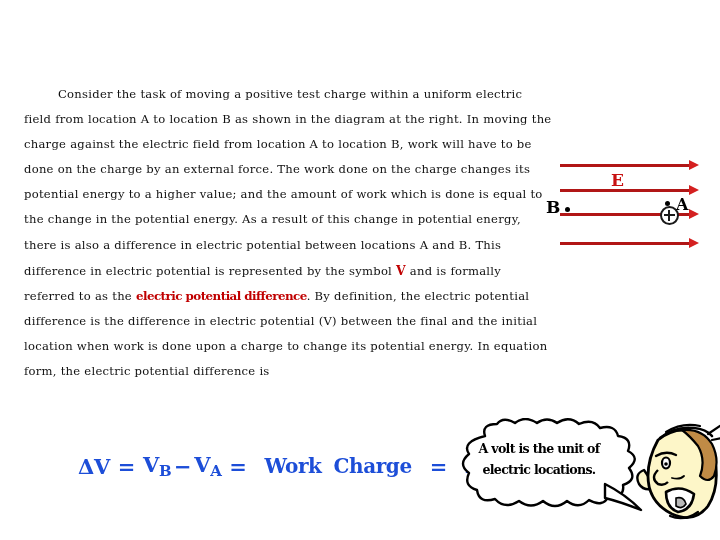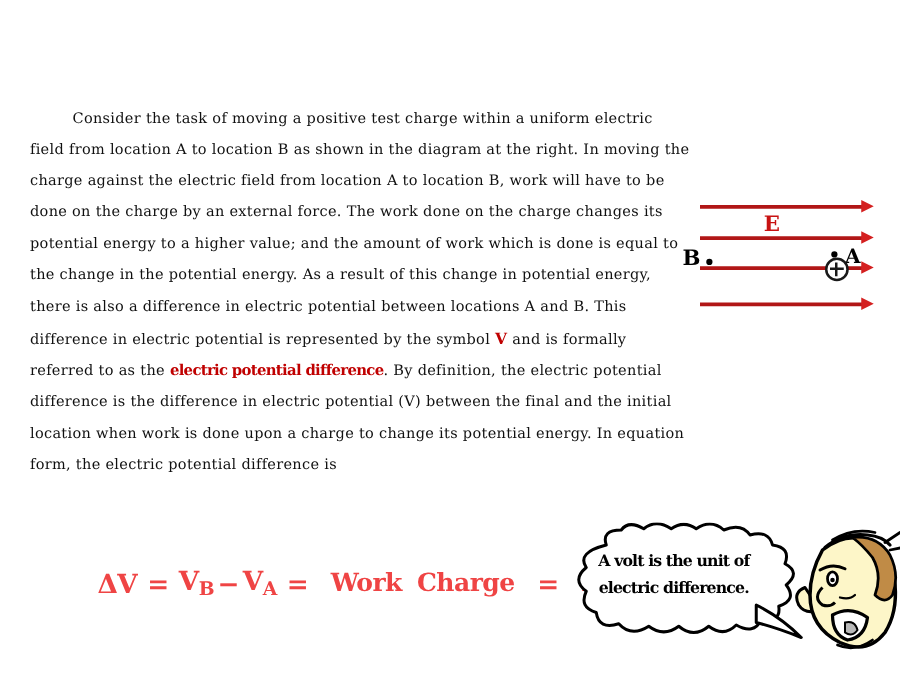--- a/index.html
+++ b/index.html
@@ -140,21 +140,21 @@
     left: 6px; top: 2px; width: 2px; height: 11px;
   }
 
   
   #equation {
     position: absolute;
     left: 78px;
     top: 452px;
     display: flex;
     align-items: center;
-    color: #ef4444;
+    color: #1d4ed8;
     font-family: "DejaVu Serif", serif;
     font-weight: bold;
     font-size: 21px;
     letter-spacing: -0.4px;
   }
   #equation .sub {
     font-size: 15px;
     vertical-align: -4px;
     letter-spacing: -0.5px;
   }
@@ -291,21 +291,21 @@
       <path d="M30,18 Q26,6 42,6 Q48,-2 60,5 Q70,-3 82,5 Q92,-2 102,5
                Q114,-3 124,6 Q138,0 145,10 Q160,6 163,18
                Q178,20 173,33 Q186,40 174,50 Q183,62 168,67
                Q170,80 154,78 Q148,90 134,82 Q124,92 112,83
                Q100,93 88,83 Q76,92 64,83 Q50,92 40,81
                Q24,86 22,72 Q8,68 14,55 Q2,46 14,36 Q6,24 30,18 Z" fill="#ffffff" stroke="#000000" stroke-width="2.4" stroke-linejoin="round"></path>
       <path d="M150,66 Q170,76 186,92 Q166,84 150,80 Z" fill="#ffffff" stroke="#000000" stroke-width="2.4" stroke-linejoin="round"></path>
     </svg>
     <div id="bubble-text">
       <div>A volt is the unit of</div>
-      <div>electric difference.</div>
+      <div>electric locations.</div>
     </div>
   </div>
 
   <svg id="character" viewBox="0 0 86 110">
 
     <path d="M8,52 Q-2,56 3,66 Q8,74 20,70 Z" fill="#fdf6c8" stroke="#000000" stroke-width="2.4" stroke-linejoin="round"></path>
 
     <path d="M22,22 Q12,40 12,58 Q12,84 36,96 Q58,106 72,88 Q82,72 80,50
              Q78,28 62,16 Q42,6 22,22 Z" fill="#fdf6c8" stroke="#000000" stroke-width="2.8" stroke-linejoin="round"></path>
 

